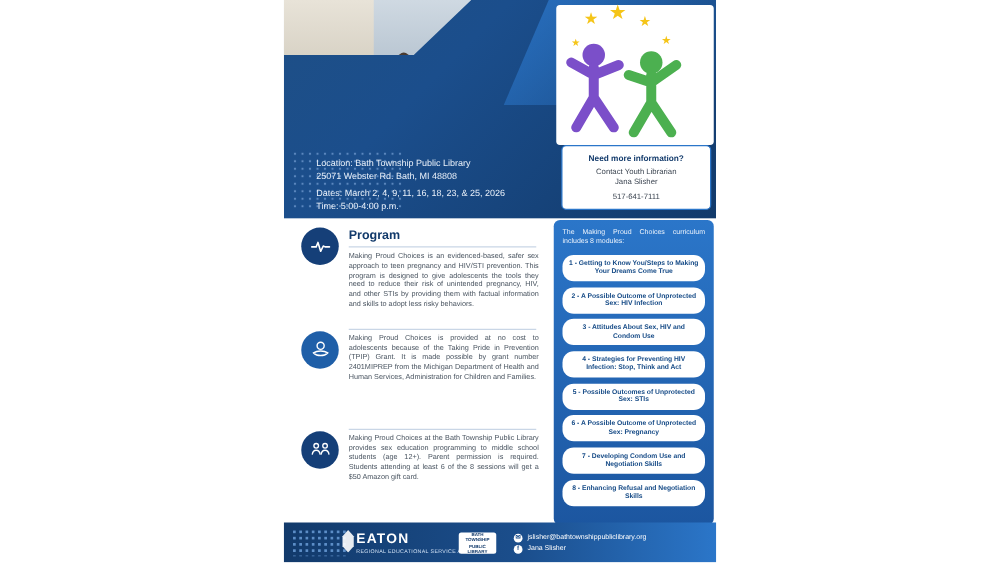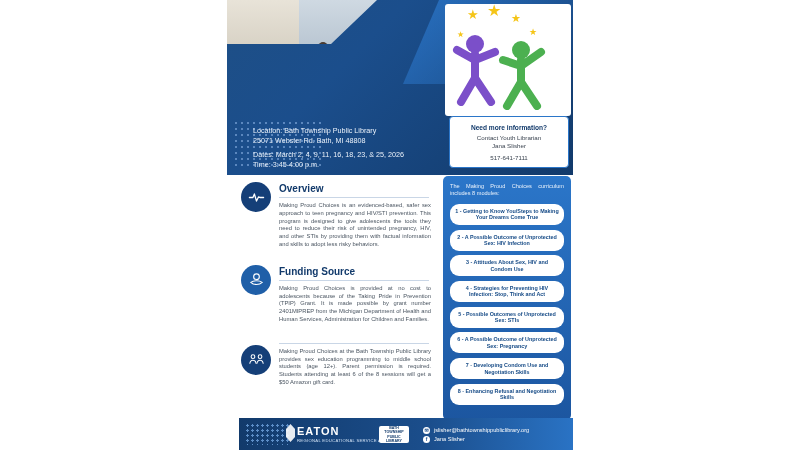--- a/index.html
+++ b/index.html
@@ -216,21 +216,21 @@
     font-weight: bold;
     text-align: center;
     padding: 4px 5px;
     margin-bottom: 4.5px;
     box-sizing: border-box;
   }
 
   
   .footer {
     position: absolute;
-    left: 12px; bottom: 0;
+    left: 0; bottom: 0;
     width: 346px; height: 32px;
     background: linear-gradient(90deg, #123a6b 0%, #1b4e8c 55%, #2b76c9 100%);
   }
   .footer-dots {
     position: absolute; left: 6px; top: 5px; width: 46px; height: 22px;
     background-image: radial-gradient(#6fa3de 1px, transparent 1.2px);
     background-size: 5px 5px;
     opacity: .8;
   }
   .eaton {
@@ -312,21 +312,21 @@
       <div class="hero-blue"></div>
       <div class="hero-blue-accent"></div>
       <div class="hero-dots"></div>
 
 
       <div class="hero-meta">
         <span>Location: Bath Township Public Library</span><br>
         <span>25071 Webster Rd. Bath, MI 48808</span>
         <span class="gap"></span>
         <span>Dates: March 2, 4, 9, 11, 16, 18, 23, &amp; 25, 2026</span><br>
-        <span>Time: 3:45-4:00 p.m.</span>
+        <span>Time: 5:00-4:00 p.m.</span>
       </div>
 
       <div class="illus">
         <span class="star" style="left:22px; top:4px;">★</span>
         <span class="star" style="left:42px; top:0px; font-size:16px;">★</span>
         <span class="star" style="left:66px; top:8px; font-size:11px;">★</span>
         <span class="star" style="left:84px; top:22px; font-size:9px;">★</span>
         <span class="star" style="left:12px; top:24px; font-size:8px;">★</span>
         <svg class="person-svg" style="left:6px; top:28px;" width="54" height="74" viewBox="0 0 54 74">
           <circle cx="24" cy="12" r="9" fill="#7b4fc9"></circle>
@@ -347,33 +347,32 @@
     </div>
 
     <div class="sections">
 
       <div class="section">
         <div class="sec-icon">
           <svg width="17" height="17" viewBox="0 0 24 24">
             <path d="M2 12 H7 L9 7 L12 17 L15 11 L17 12 H22" stroke="#ffffff" stroke-width="1.8" fill="none" stroke-linecap="round" stroke-linejoin="round"></path>
           </svg>
         </div>
-        <div class="sec-head">Overview</div>
+        <div class="sec-head">Program</div>
         <div class="sec-rule"></div>
         <div class="sec-body">Making Proud Choices is an evidenced-based, safer sex approach to teen pregnancy and HIV/STI prevention. This program is designed to give adolescents the tools they need to reduce their risk of unintended pregnancy, HIV, and other STIs by providing them with factual information and skills to adopt less risky behaviors.</div>
       </div>
 
       <div class="section">
         <div class="sec-icon light">
           <svg width="17" height="17" viewBox="0 0 24 24">
             <circle cx="12" cy="8" r="4" stroke="#ffffff" stroke-width="1.6" fill="none"></circle>
             <path d="M4 16 C8 13 16 13 20 16 C16 20 8 20 4 16 Z" stroke="#ffffff" stroke-width="1.6" fill="none"></path>
           </svg>
         </div>
-        <div class="sec-head">Funding Source</div>
         <div class="sec-rule"></div>
         <div class="sec-body">Making Proud Choices is provided at no cost to adolescents because of the Taking Pride in Prevention (TPIP) Grant. It is made possible by grant number 2401MIPREP from the Michigan Department of Health and Human Services, Administration for Children and Families.</div>
       </div>
 
       <div class="section">
         <div class="sec-icon">
           <svg width="17" height="17" viewBox="0 0 24 24">
             <circle cx="7" cy="8" r="2.6" stroke="#ffffff" stroke-width="1.5" fill="none"></circle>
             <circle cx="17" cy="8" r="2.6" stroke="#ffffff" stroke-width="1.5" fill="none"></circle>
             <path d="M2.5 18 C3 14 5 13 7 13 C9 13 11 14 11.5 18" stroke="#ffffff" stroke-width="1.5" fill="none"></path>

